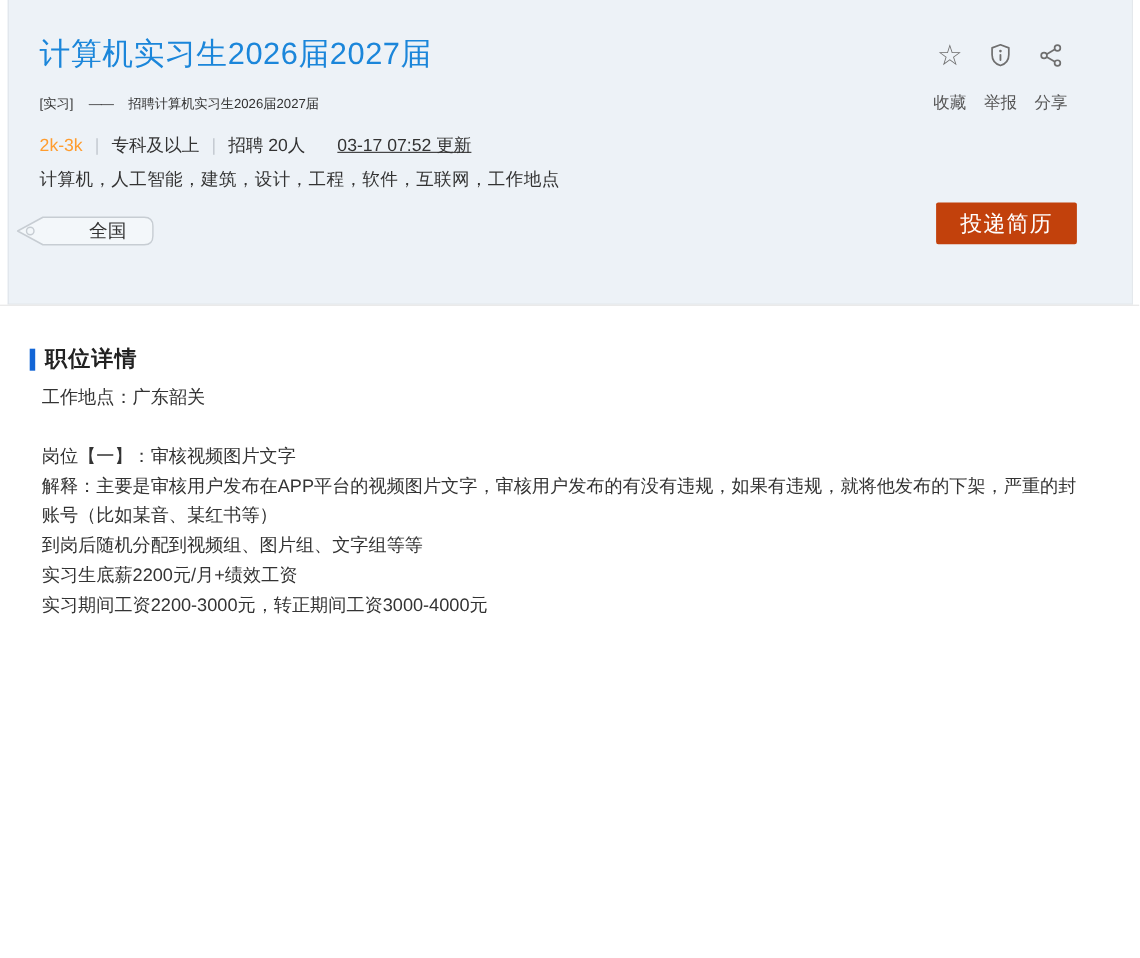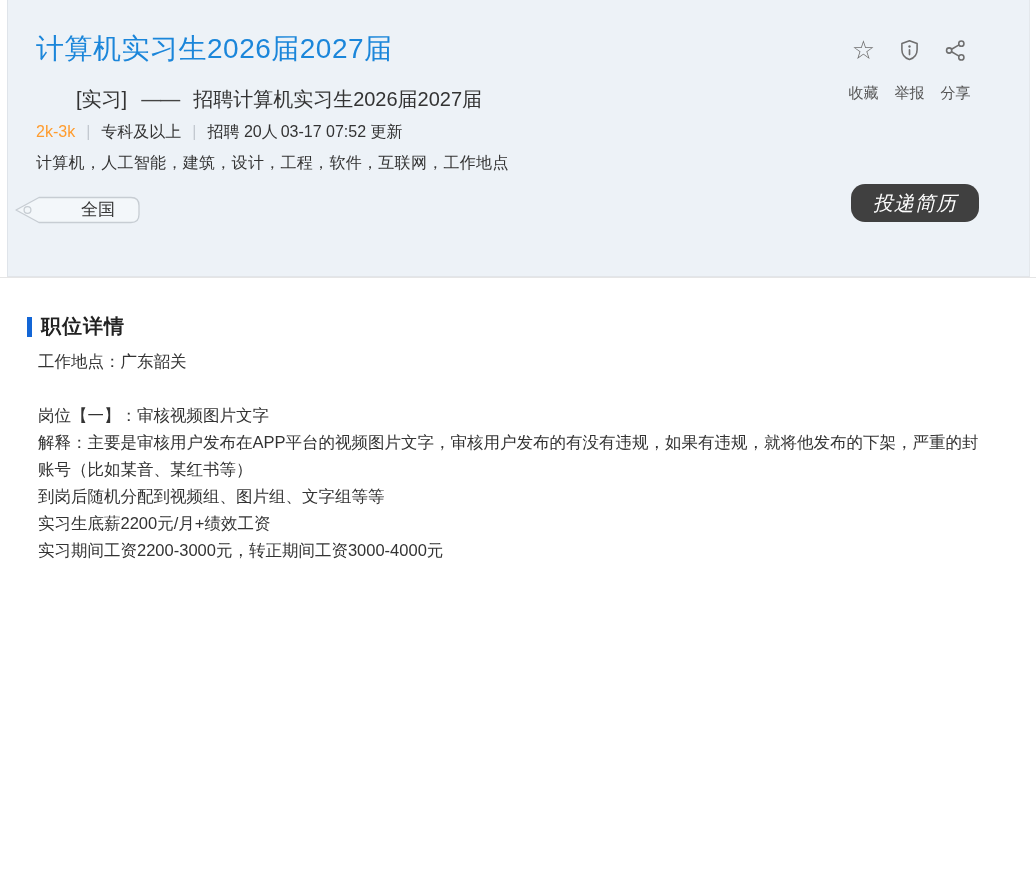--- a/index.html
+++ b/index.html
@@ -9,44 +9,44 @@
 
   
   .job-card {
     position:absolute; left:7px; top:0; width:1023px; height:277px;
     background:#edf2f7;
     border-left:1px solid #dfe4ea;
     border-right:1px solid #e4e8ec;
     border-bottom:1px solid #e2e5e9;
   }
   .job-title { position:absolute; left:28px; top:30px; font-size:28px; font-weight:400; color:#1b86da; letter-spacing:0.5px; }
-  .job-subtitle { position:absolute; left:28px; top:86px; font-size:20px; color:#333;margin-left:40px; }
+  .job-subtitle { position:absolute; left:28px; top:86px; font-size:12px; color:#333; }
   .job-subtitle .dash { margin:0 14px; color:#444; letter-spacing:-1px; }
   .job-meta { position:absolute; left:28px; top:122px; font-size:16px; color:#333; }
   .job-meta .salary { color:#ff9c2e; }
   .job-meta .sep { color:#c3c9d0; margin:0 11px; }
-  .job-meta .updated { margin-left:3px; }
+  .job-meta .updated { margin-left:29px;text-decoration:underline; }
   .job-categories { position:absolute; left:28px; top:153px; font-size:16px; color:#333; letter-spacing:0.3px; }
 
   .loc-tag { position:absolute; left:4px; top:193px; width:134px; height:34px; }
   .loc-tag svg { position:absolute; left:0; top:0; }
   .loc-tag .loc-label { position:absolute; left:44px; top:5px; width:84px; text-align:center; font-size:17px; color:#333; }
 
   
   .card-actions { position:absolute; left:838px; top:36px; display:flex; gap:11px; }
   .action-item { width:35px; display:flex; flex-direction:column; align-items:center; cursor:pointer; }
   .action-item .glyph { height:28px; display:flex; align-items:center; justify-content:center; }
   .action-item .alabel { font-size:15px; color:#555; margin-top:20px; white-space:nowrap; }
   .star-glyph { font-size:26px; color:#6f6f6f; line-height:1; }
 
   .source-line { position:absolute; right:39px; top:129px; font-size:16px; color:#333; white-space:nowrap; }
   .apply-btn {
     position:absolute; right:50px; top:184px; width:128px; height:38px;
-    background:#404040; color:#fff; border:none; border-radius:14px;
-    font-size:20px; font-family:inherit; cursor:pointer; letter-spacing:1px;font-style:italic;
+    background:#c2410c; color:#fff; border:none; border-radius:2px;
+    font-size:20px; font-family:inherit; cursor:pointer; letter-spacing:1px;
   }
 
   
   .details {
     position:absolute; left:0; top:277px; width:1036px; height:594px;
     background:#fff; border-top:1px solid #e5e5e5;padding-left:16px;
   }
   .sec-header { position:absolute; left:27px; top:35px; display:flex; align-items:center; }
   .sec-bar { width:5px; height:20px; background:#1366d6; margin-right:9px; }
   .sec-title { font-size:20px; font-weight:bold; color:#222; letter-spacing:1px; }

